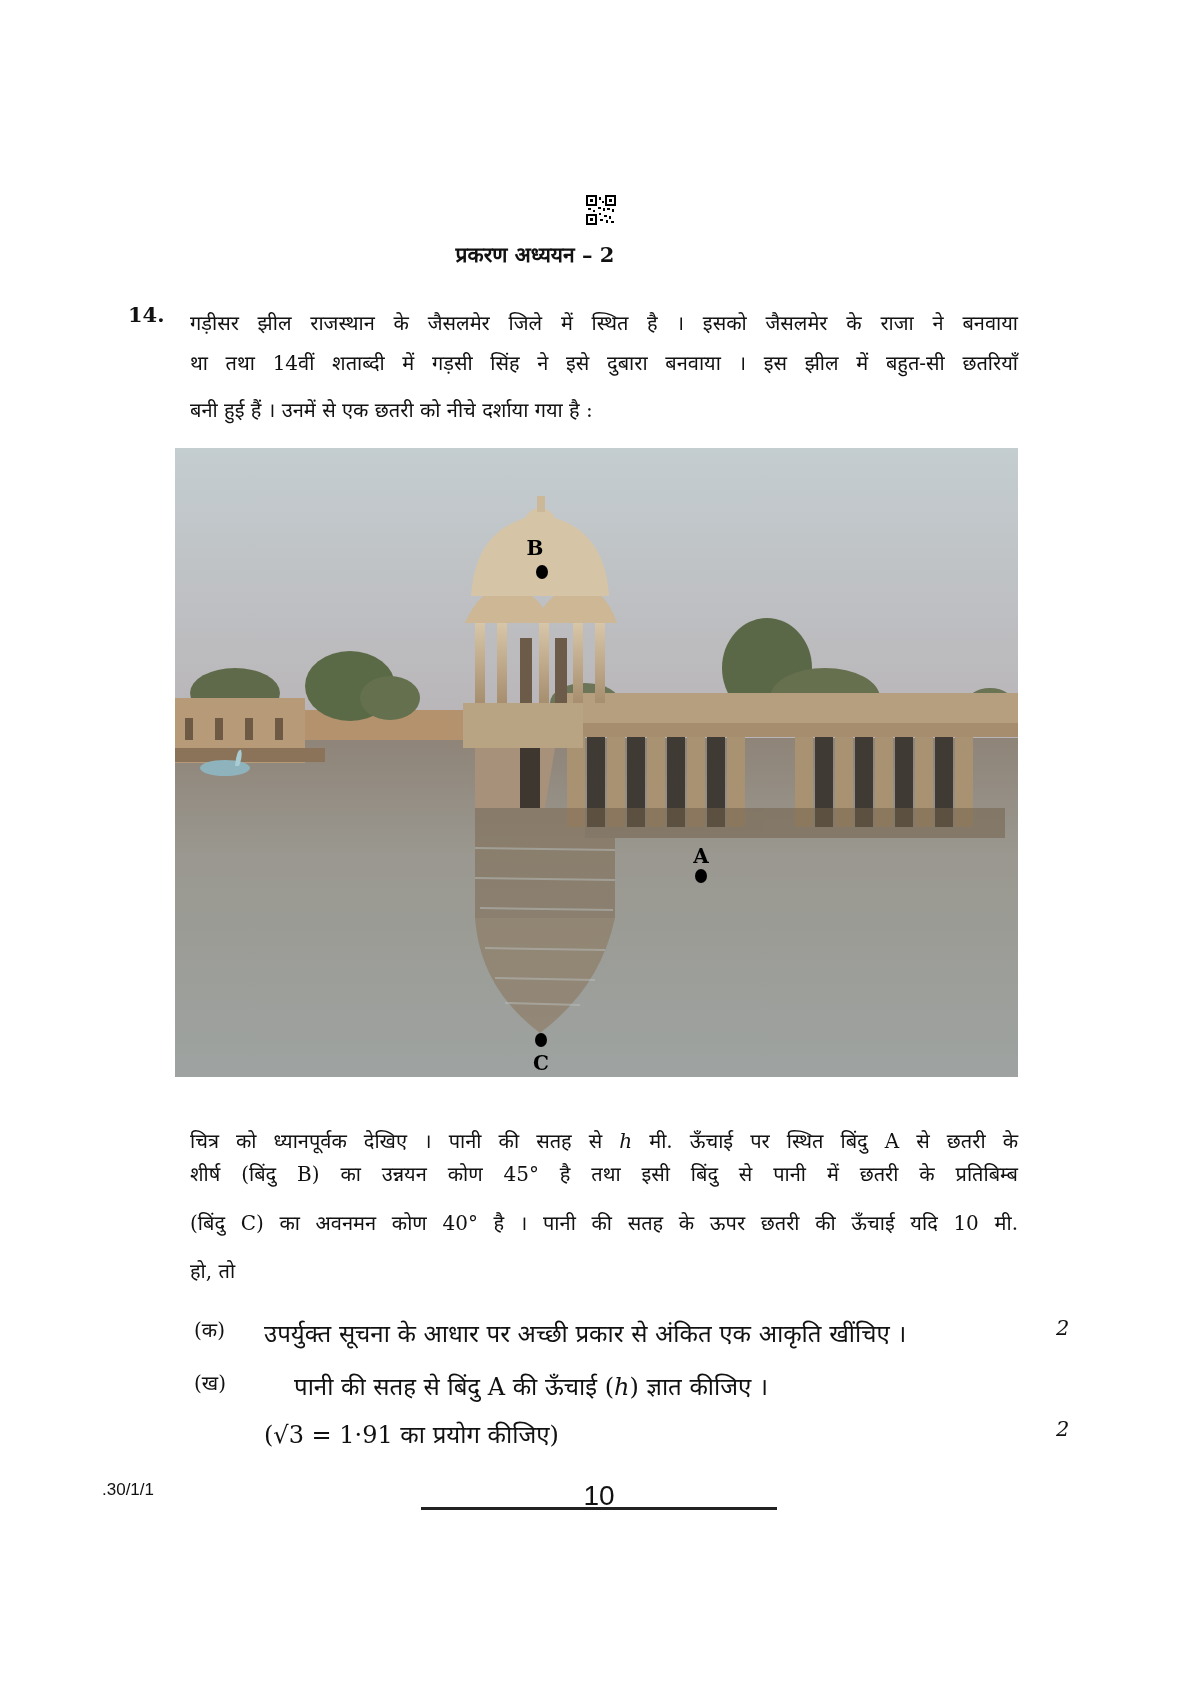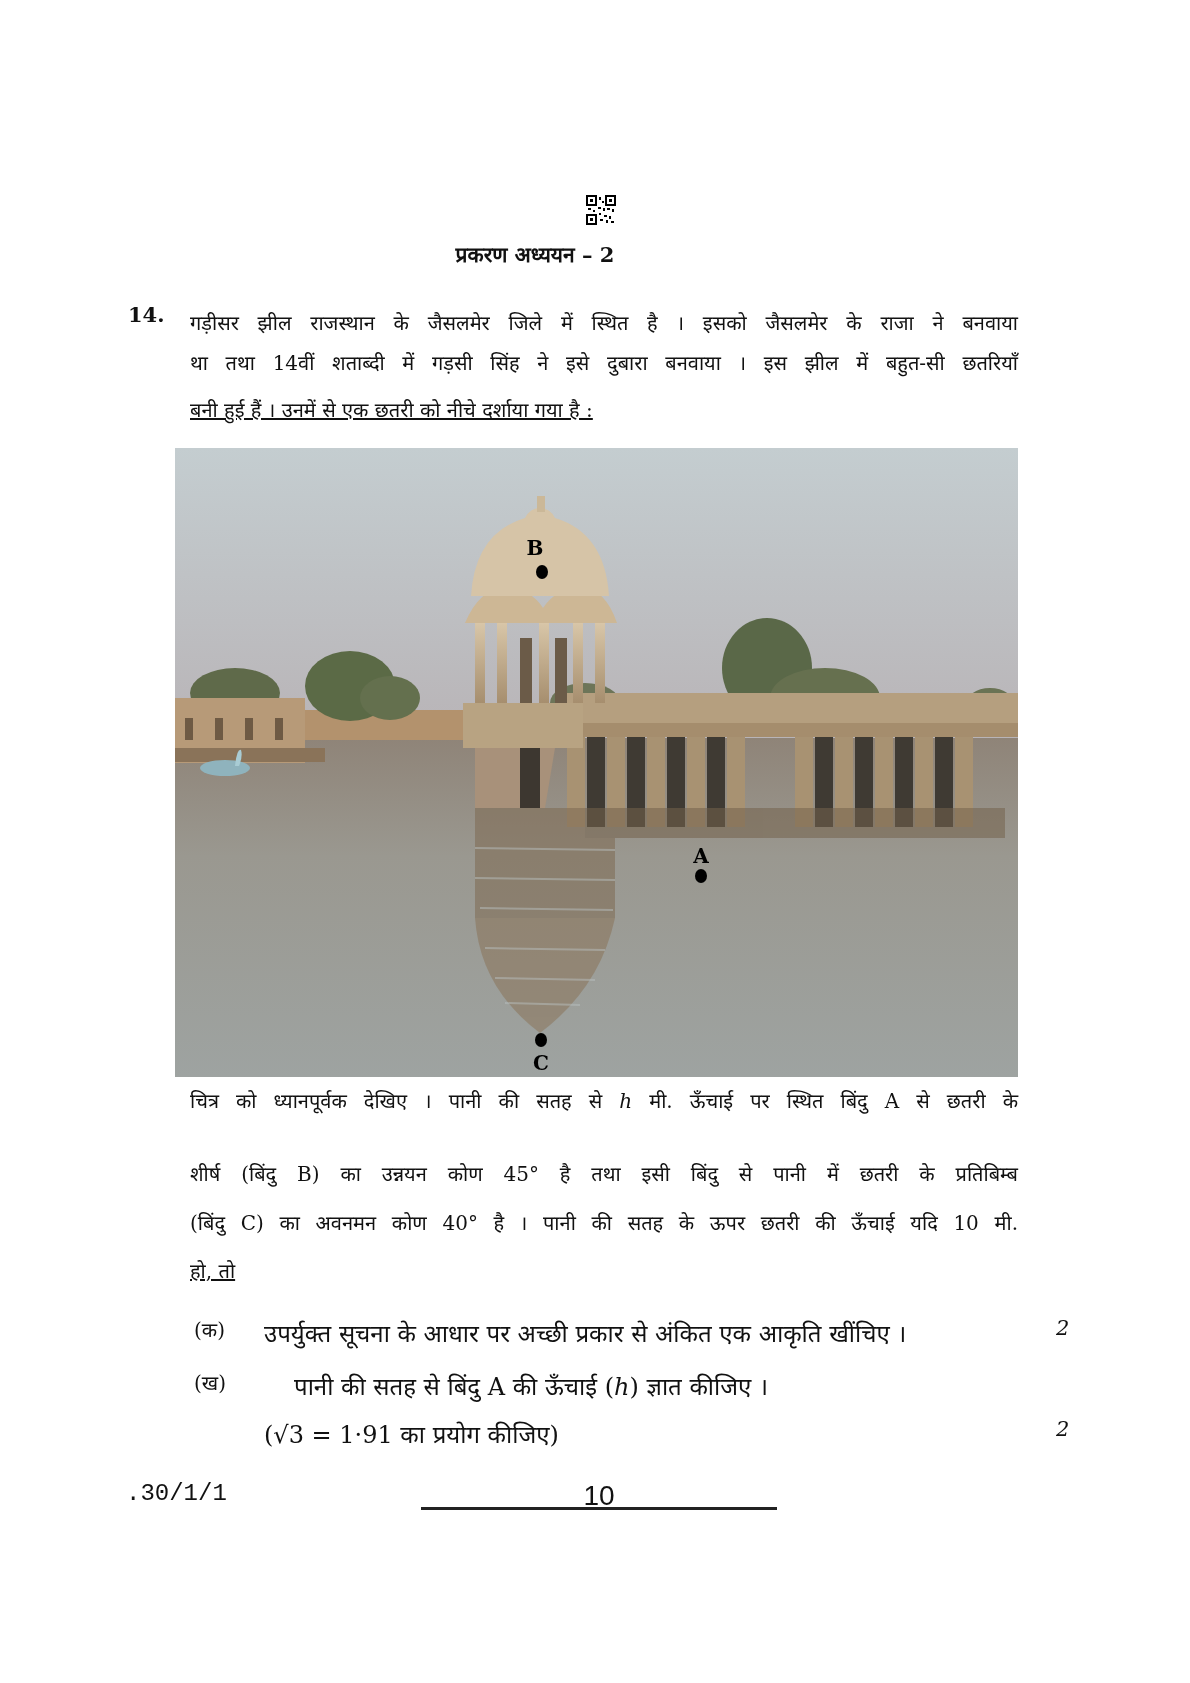--- a/index.html
+++ b/index.html
@@ -5,28 +5,28 @@
   html, body { margin: 0; padding: 0; background: #ffffff; }
   body { width: 1190px; height: 1683px; position: relative; overflow: hidden;
          font-family: "DejaVu Serif", "Liberation Serif", serif; color: #111; }
   .abs { position: absolute; }
   .qr { left: 586px; top: 195px; width: 30px; height: 30px; }
   .heading { left: 0; width: 1070px; top: 240px; text-align: center; font-weight: bold;
              font-size: 21px; font-family: "DejaVu Serif", serif; }
   .qnum { left: 120px; font-weight: bold; font-size: 21px; margin-left: 8px; }
   .line { left: 190px; width: 828px; font-size: 20px; line-height: 26px; white-space: nowrap;
           text-align: justify; text-align-last: justify; }
-  .line.last { text-align-last: left; text-decoration: underline; }
+  .line.last { text-align-last: left; }
   .photo { left: 175px; top: 448px; width: 843px; height: 629px; overflow: hidden; }
   .photo svg { display: block; }
   .marker-label { font-family: "DejaVu Serif", serif; font-weight: bold; font-size: 20px; fill: #000; }
   .sub-label { left: 194px; font-size: 20px; }
   .sub-text { left: 264px; font-size: 24px; white-space: nowrap; }
   .marks { left: 1056px; font-size: 21px; font-style: italic; }
-  .footer-code { left: 126px; top: 1480px; font-family: Liberation Mono, monospace; font-size: 24px; }
+  .footer-code { left: 102px; top: 1480px; font-family: Liberation Sans, sans-serif; font-size: 17px; }
   .footer-page { left: 421px; width: 356px; top: 1480px; text-align: center;
                  font-family: "Liberation Sans", sans-serif; font-size: 28px; }
   .footer-rule { left: 421px; top: 1507px; width: 356px; height: 3px; background: #222; }
   .ital { font-style: italic; }
 </style>
 </head>
 <body>
 
 <div class="abs qr">
   <svg width="30" height="30" viewBox="0 0 30 30">
@@ -169,21 +169,21 @@
       <text class="marker-label" x="526" y="415" text-anchor="middle">A</text>
       <ellipse cx="526" cy="428" rx="6" ry="7" fill="#000"></ellipse>
     </g>
     <g>
       <ellipse cx="366" cy="592" rx="6" ry="7" fill="#000"></ellipse>
       <text class="marker-label" x="366" y="622" text-anchor="middle">C</text>
     </g>
   </svg>
 </div>
 
-<div class="abs line" style="top:1088px;"><span>चित्र को ध्यानपूर्वक देखिए । पानी की सतह से </span><span class="ital">h</span><span> मी. ऊँचाई पर स्थित बिंदु A से छतरी के</span></div>
+<div class="abs line" style="top:1128px;"><span>चित्र को ध्यानपूर्वक देखिए । पानी की सतह से </span><span class="ital">h</span><span> मी. ऊँचाई पर स्थित बिंदु A से छतरी के</span></div>
 <div class="abs line" style="top:1161px;">शीर्ष (बिंदु B) का उन्नयन कोण 45° है तथा इसी बिंदु से पानी में छतरी के प्रतिबिम्ब</div>
 <div class="abs line" style="top:1210px;">(बिंदु C) का अवनमन कोण 40° है । पानी की सतह के ऊपर छतरी की ऊँचाई यदि 10 मी.</div>
 <div class="abs line last" style="top:1258px;">हो, तो</div>
 
 <div class="abs sub-label" style="top:1316px;">(क)</div>
 <div class="abs sub-text" style="top:1316px;">उपर्युक्त सूचना के आधार पर अच्छी प्रकार से अंकित एक आकृति खींचिए ।</div>
 <div class="abs marks" style="top:1316px;">2</div>
 
 <div class="abs sub-label" style="top:1369px;">(ख)</div>
 <div class="abs sub-text" style="top:1369px;margin-left:30px;"><span>पानी की सतह से बिंदु A की ऊँचाई (</span><span class="ital">h</span><span>) ज्ञात कीजिए ।</span></div>

